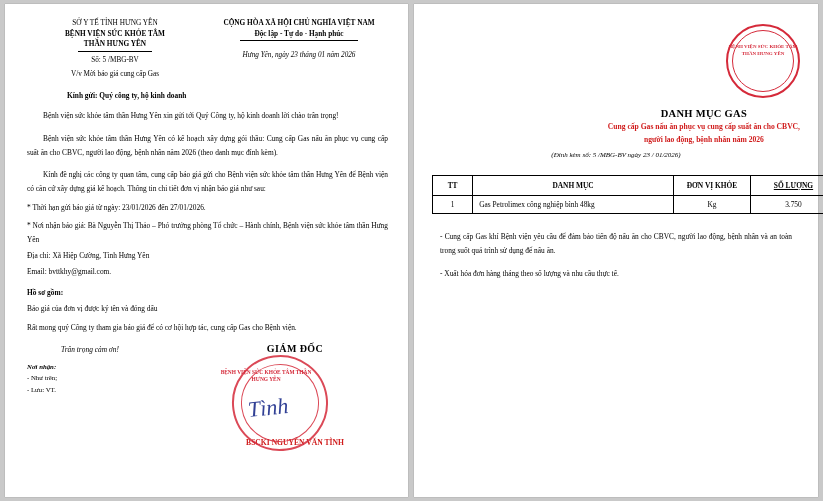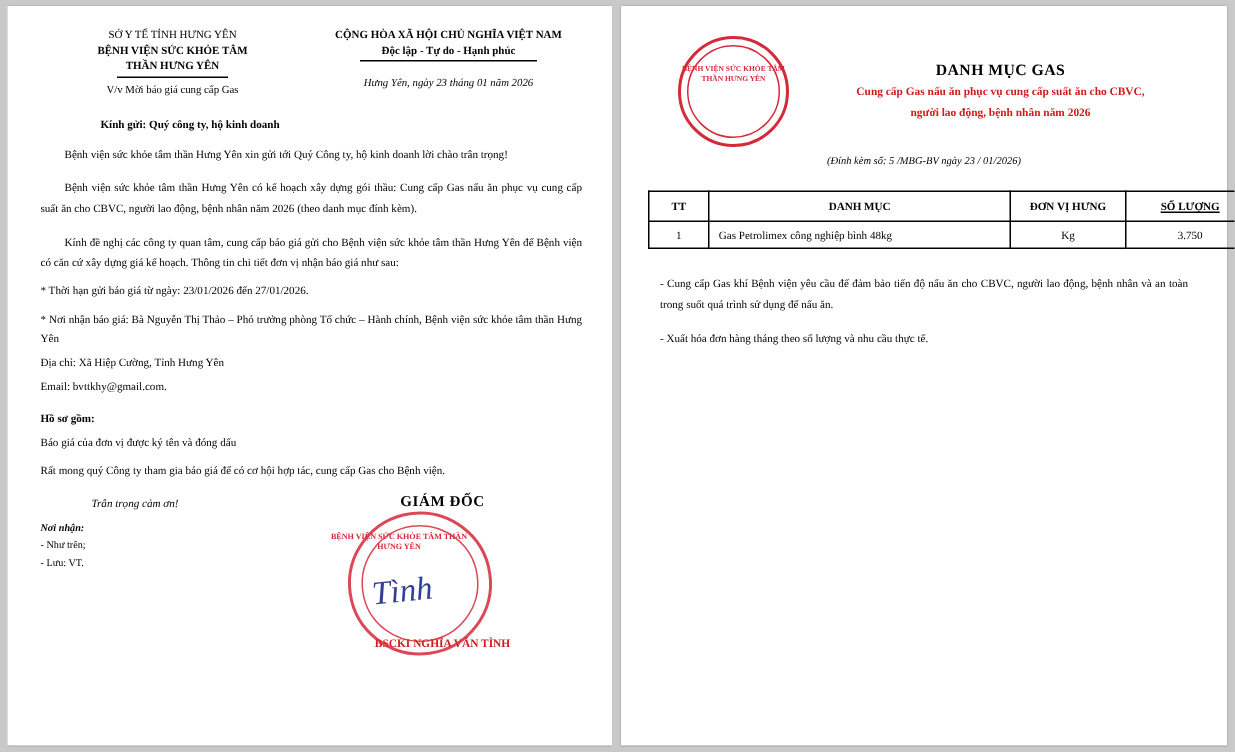--- a/index.html
+++ b/index.html
@@ -181,23 +181,24 @@
     font-size: 22px;
     color: #1b2c8a;
     font-style: italic;
     transform: rotate(-6deg);
     opacity: 0.9;
   }
 
   
   .r-header {
     display: flex;
-    align-items: center;
+    align-items: flex-end;
     gap: 8px;
     margin-top: 4px;
+    flex-direction: column;
   }
   .r-stamp {
     position: relative;
     width: 74px;
     height: 74px;
     flex: 0 0 74px;
     margin-left: 20px;
     margin-top: 2px;
   }
   .r-stamp .ring {
@@ -285,20 +286,21 @@
 <div class="sheet-wrap">
 
   <div class="page page-left">
 
     <div class="hdr">
       <div class="hdr-col-left">
         <div>SỞ Y TẾ TỈNH HƯNG YÊN</div>
         <div class="b">BỆNH VIỆN SỨC KHỎE TÂM</div>
         <div class="b">THẦN HƯNG YÊN</div>
         <div class="u-line"></div>
+        <div class="sub-line">Số: 5 /MBG-BV</div>
         <div class="sub-line">V/v Mời báo giá cung cấp Gas</div>
       </div>
       <div class="hdr-col-right">
         <div class="b">CỘNG HÒA XÃ HỘI CHỦ NGHĨA VIỆT NAM</div>
         <div class="b">Độc lập - Tự do - Hạnh phúc</div>
         <div class="u-line-wide"></div>
         <div class="date-line">Hưng Yên, ngày 23 tháng 01 năm 2026</div>
       </div>
     </div>
 
@@ -326,21 +328,21 @@
         <div>- Lưu: VT.</div>
       </div>
 
       <div class="sig-right">
         <div class="sig-title">GIÁM ĐỐC</div>
         <div class="stamp"></div>
         <div class="stamp-txt">BỆNH VIỆN SỨC KHỎE TÂM THẦN HƯNG YÊN</div>
         <div class="sig-scrawl">Tình</div>
         <div class="sig-name">
           <span class="sig-name-prefix">BSCKI</span>
-          <span>NGHĨA VĂN TÌNH</span>
+          <span>NGUYỄN VĂN TÌNH</span>
         </div>
       </div>
     </div>
   </div>
 
   <div class="page page-right">
 
     <div class="r-header">
       <div class="r-stamp">
         <div class="ring"></div>
@@ -354,21 +356,21 @@
       </div>
     </div>
 
     <div class="r-note">(Đính kèm số: 5 /MBG-BV ngày 23 / 01/2026)</div>
 
     <table class="gas">
       <thead>
         <tr>
           <th class="col-tt">TT</th>
           <th class="col-dm">DANH MỤC</th>
-          <th class="col-dv">ĐƠN VỊ HƯNG</th>
+          <th class="col-dv">ĐƠN VỊ KHỎE</th>
           <th class="col-sl">SỐ LƯỢNG</th>
         </tr>
       </thead>
       <tbody>
         <tr>
           <td>1</td>
           <td class="name">Gas Petrolimex công nghiệp bình 48kg</td>
           <td>Kg</td>
           <td>3.750</td>
         </tr>

